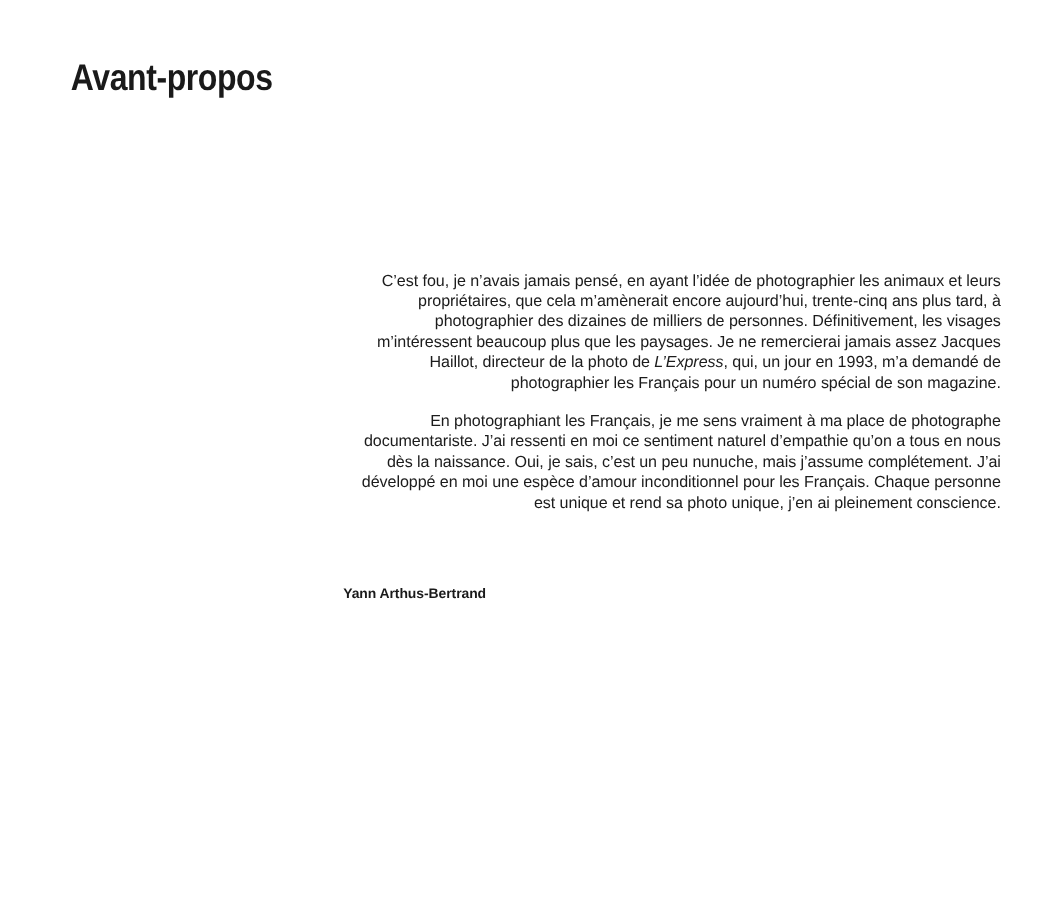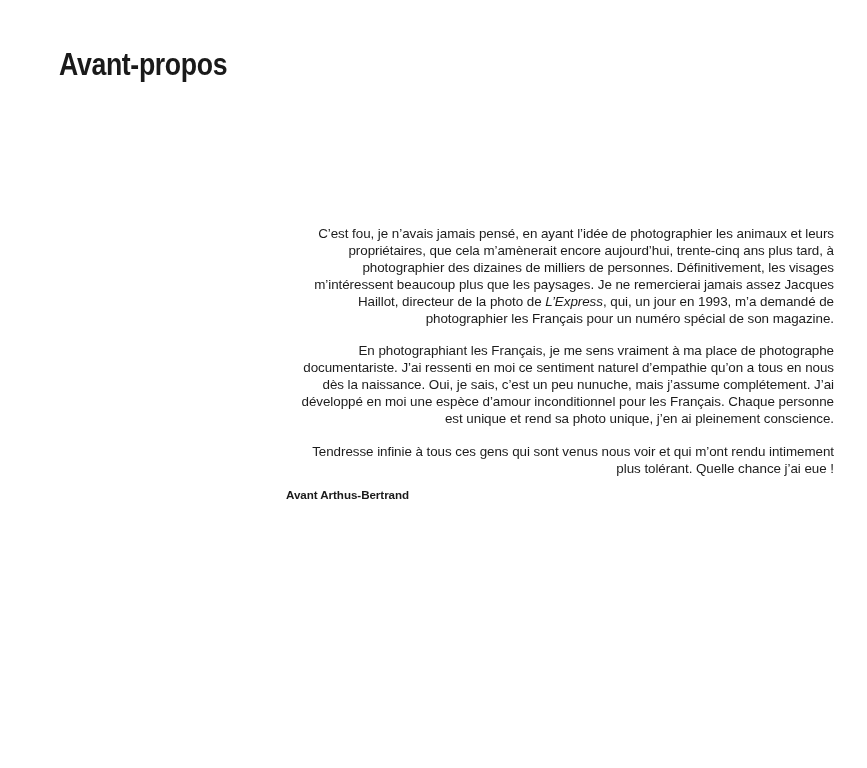--- a/index.html
+++ b/index.html
@@ -92,20 +92,19 @@
 </head>
 <body>
 
 <div class="page" style="background: rgb(255, 255, 255);">
 
   <h1 class="page-heading">Avant-propos</h1>
 
   <div class="text-column">
     <p class="body-paragraph">C’est fou, je n’avais jamais pensé, en ayant l’idée de photographier les animaux et leurs propriétaires, que cela m’amènerait encore aujourd’hui, trente-cinq ans plus tard, à photographier des dizaines de milliers de personnes. Définitivement, les visages m’intéressent beaucoup plus que les paysages. Je ne remercierai jamais assez Jacques Haillot, directeur de la photo de <em class="italic-title">L’Express</em>, qui, un jour en 1993, m’a demandé de photographier les Français pour un numéro spécial de son magazine.</p>
     <p class="body-paragraph">En photographiant les Français, je me sens vraiment à ma place de photographe documentariste. J’ai ressenti en moi ce sentiment naturel d’empathie qu’on a tous en nous dès la naissance. Oui, je sais, c’est un peu nunuche, mais j’assume complétement. J’ai développé en moi une espèce d’amour inconditionnel pour les Français. Chaque personne est unique et rend sa photo unique, j’en ai pleinement conscience.</p>
-    <p class="body-paragraph">Tendresse infinie à tous ces gens qui sont venus nous voir et qui m’ont rendu intimement plus tolérant. Quelle chance j’ai eue !</p>
   </div>
 
-  <div class="signature">Avant Arthus-Bertrand</div>
+  <div class="signature">Yann Arthus-Bertrand</div>
 
   <div class="folio">3</div>
 
 </div>
 
 </body></html>

